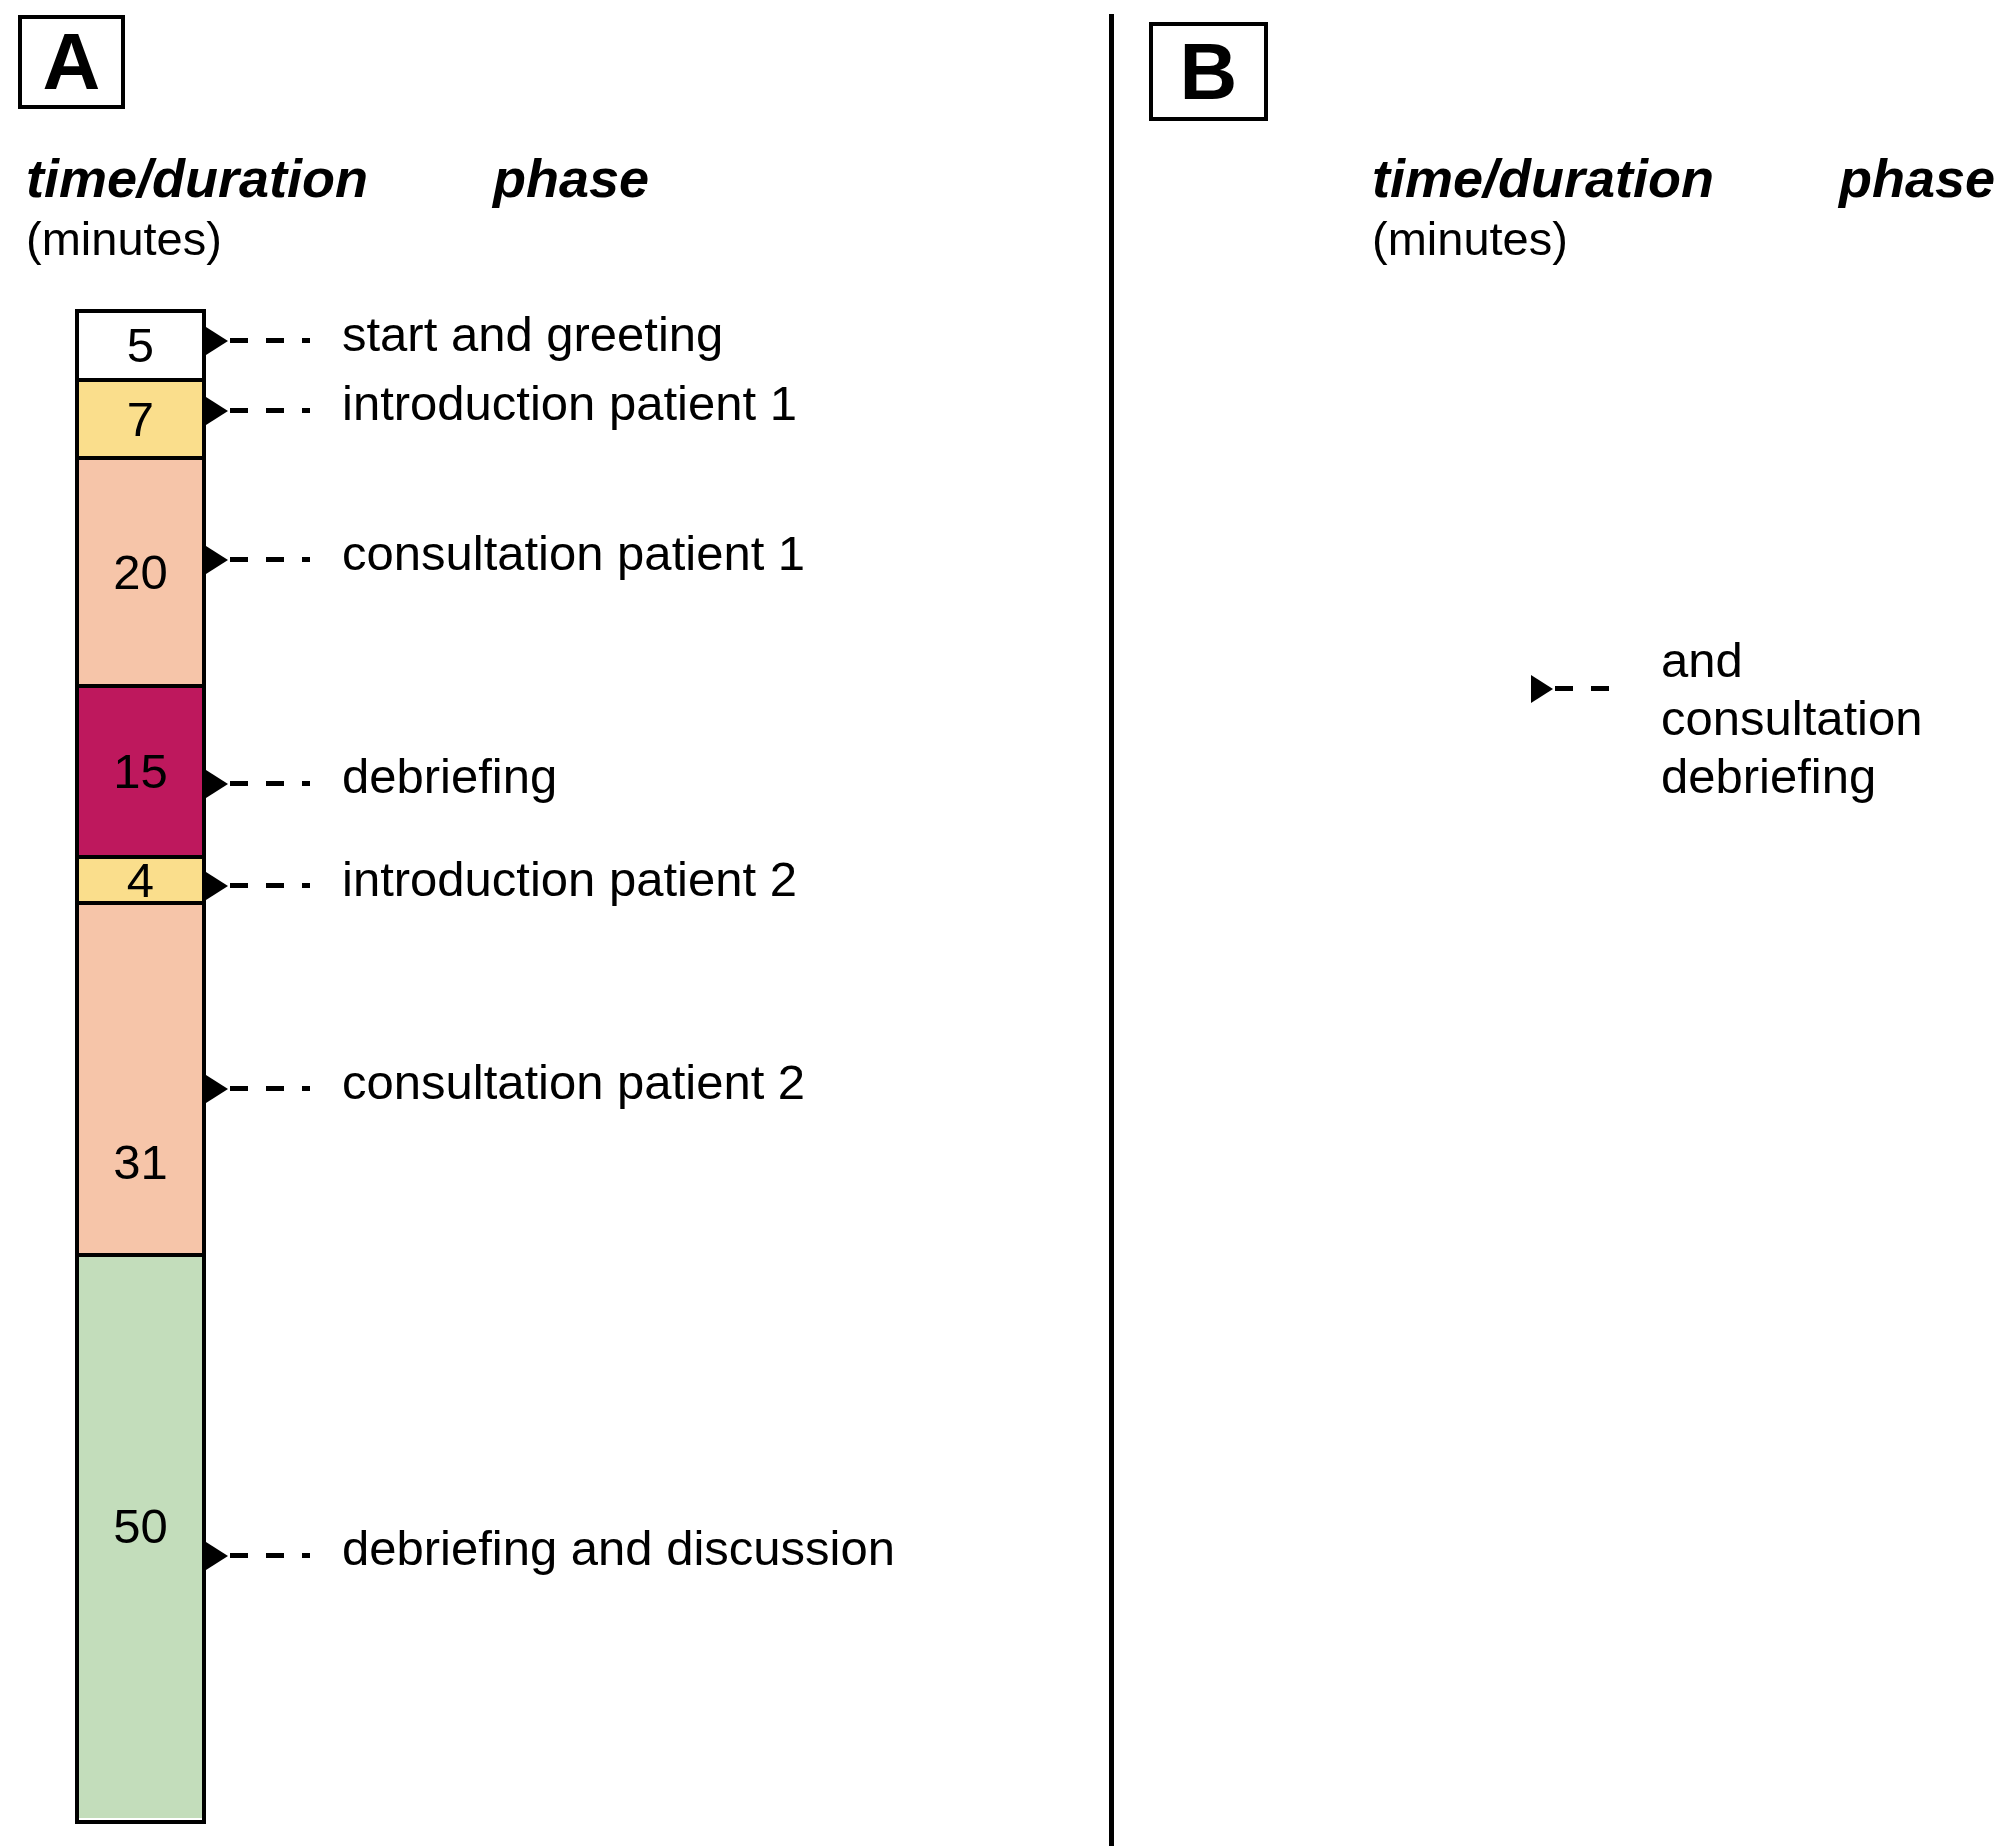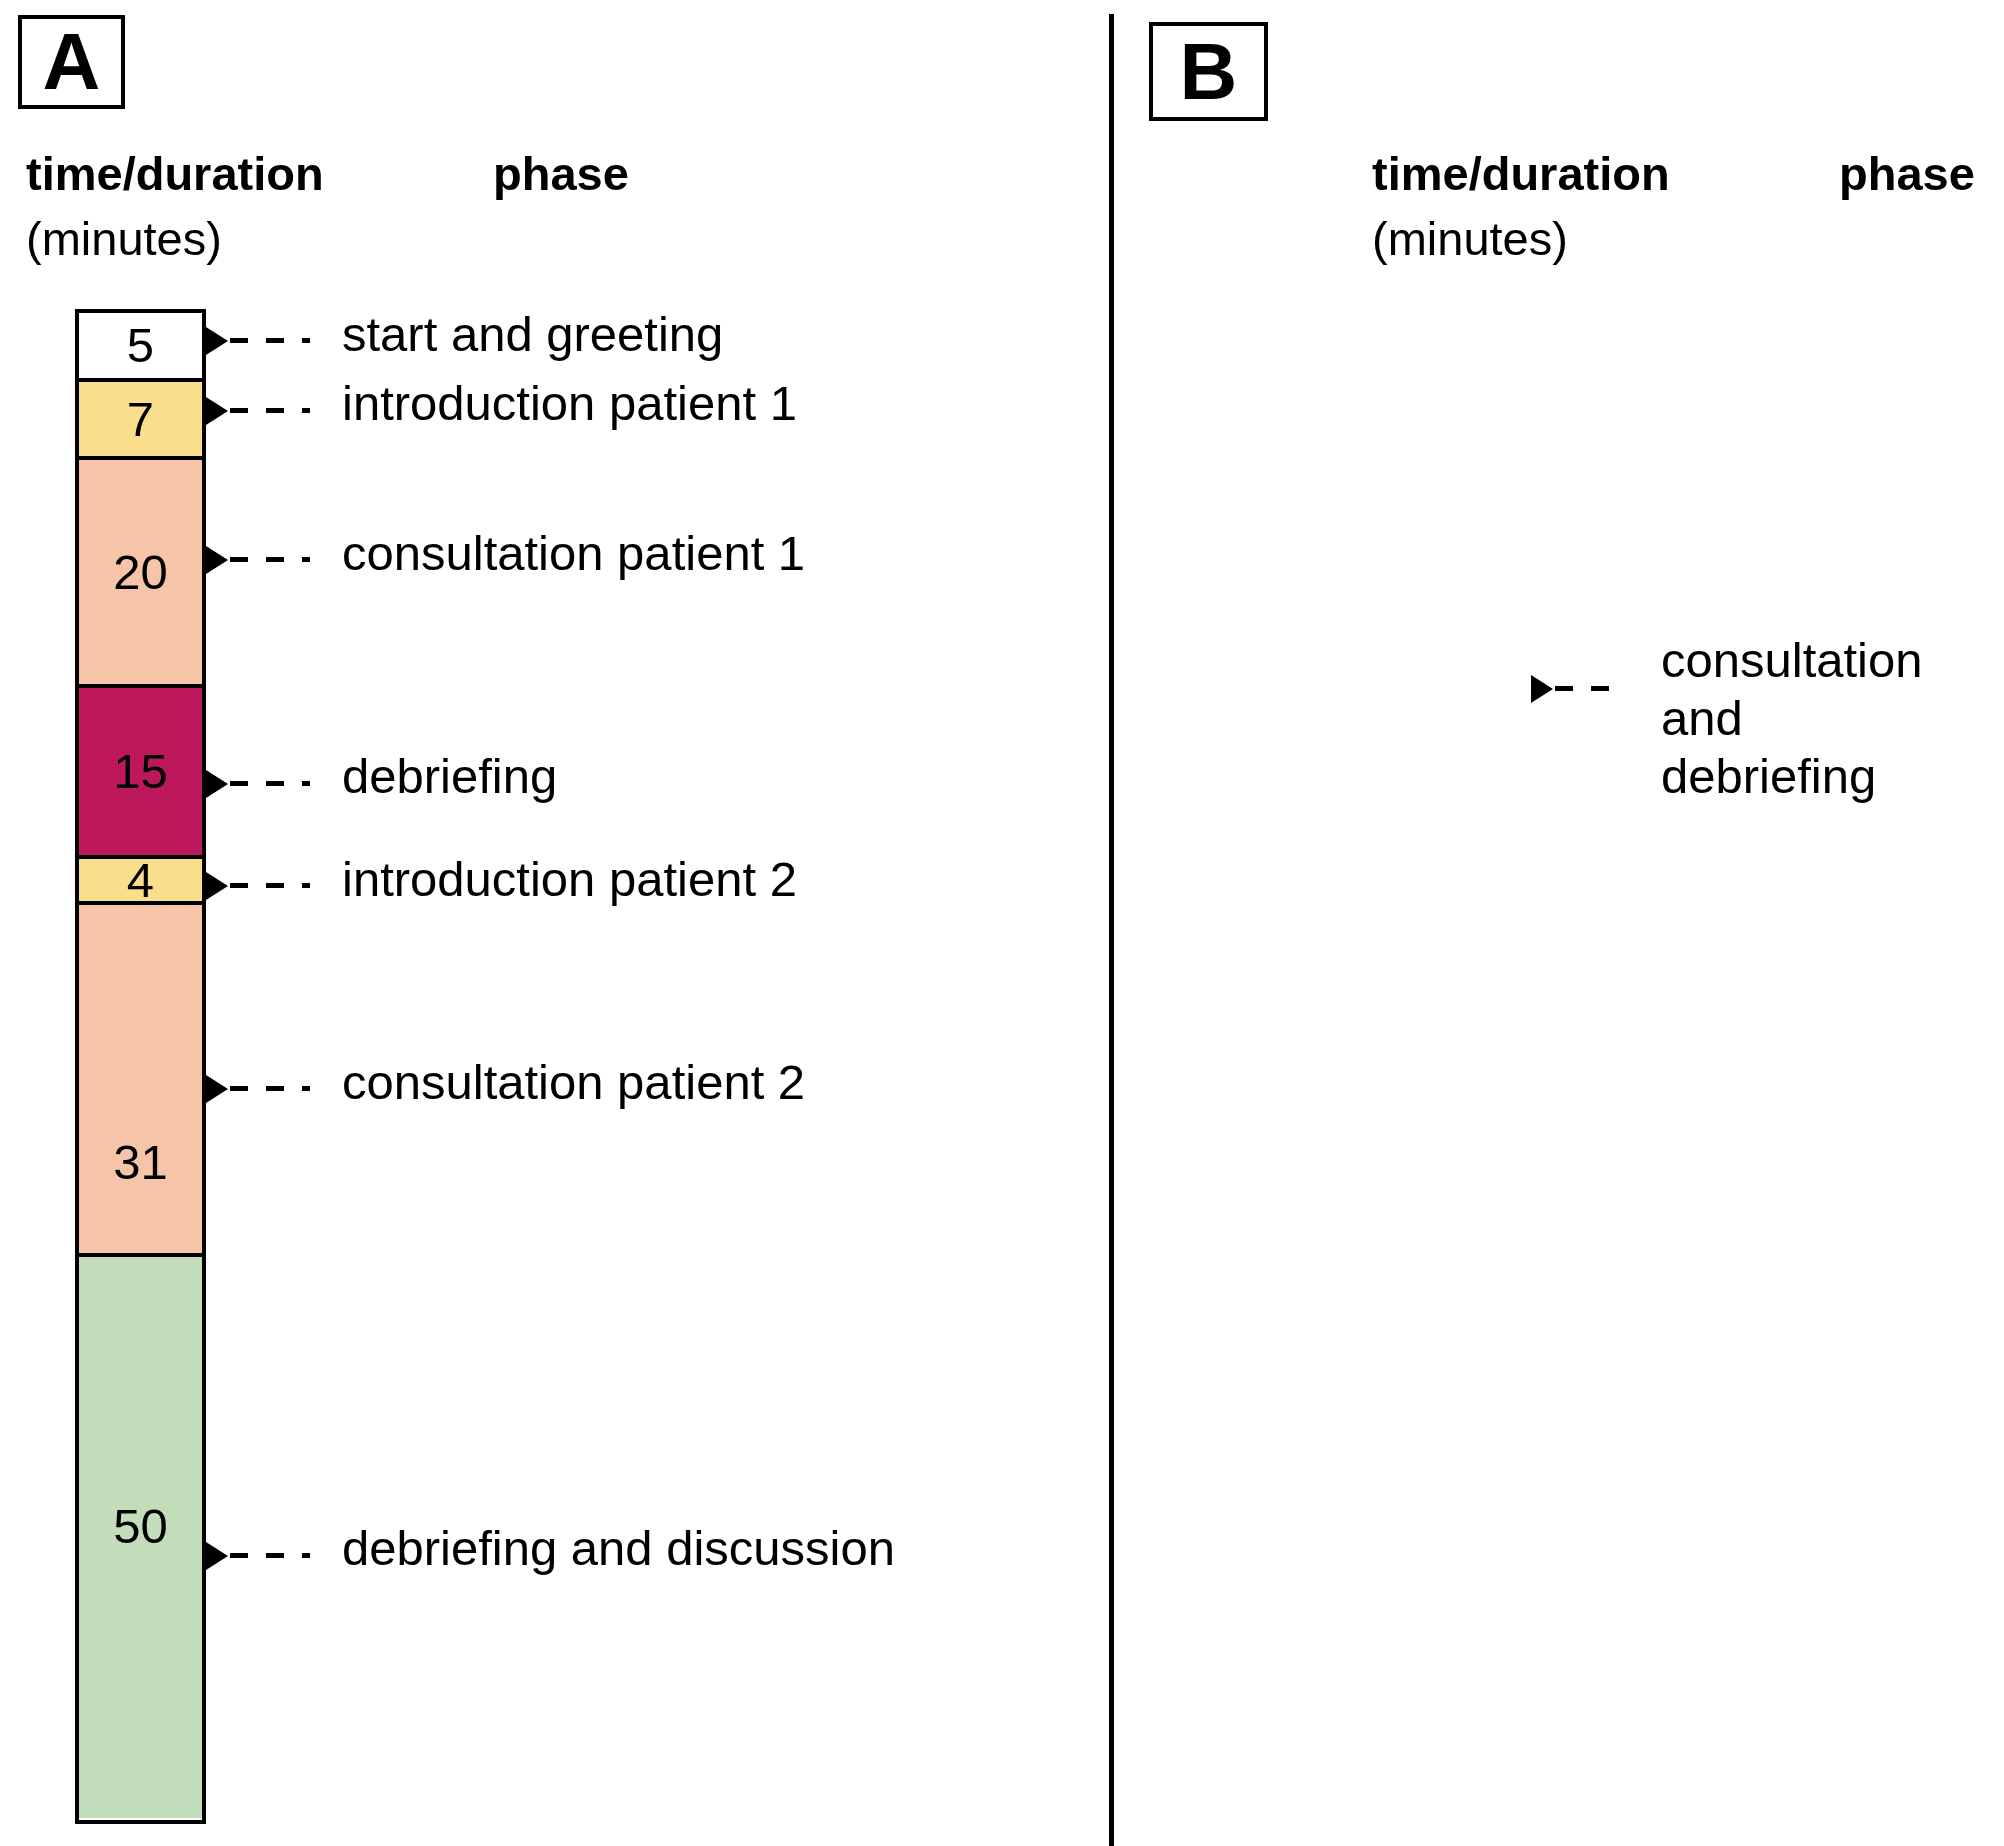--- a/index.html
+++ b/index.html
@@ -33,23 +33,24 @@
     font-size: 80px;
     box-sizing: border-box;
   }
   #badge-a { left: 18px;   top: 15px;  width: 107px; height: 94px; }
   #badge-b { left: 1149px; top: 22.4px;  width: 119px; height: 99px; }
 
   
   .col-head {
     position: absolute;
     font-weight: bold;
-    font-size: 47px;
+    font-size: 54px;
     line-height: 1.08;
     white-space: nowrap;
+    font-style: italic;
   }
   .col-sub {
     position: absolute;
     font-weight: normal;
     font-size: 47px;
     line-height: 1.08;
     white-space: nowrap;
   }
   #a-head-time  { left: 26px;   top: 149px; }
   #a-head-phase { left: 493px;  top: 149px; }
@@ -242,19 +243,19 @@
   <div class="col-head" id="b-head-phase">phase</div>
   <div class="col-sub" id="b-head-mins">(minutes)</div>
 
 
   <div class="leader" style="left:1531px; top:675px;">
     <div class="arrow"></div>
     <div class="dashes" style="width:63px;"></div>
   </div>
 
   <div class="phase-label wrap" style="left:1661px; top:632px;">
+    <div>and</div>
     <div>consultation</div>
-    <div>and</div>
     <div>debriefing</div>
   </div>
 
 </div>
 
 
 </body></html>

